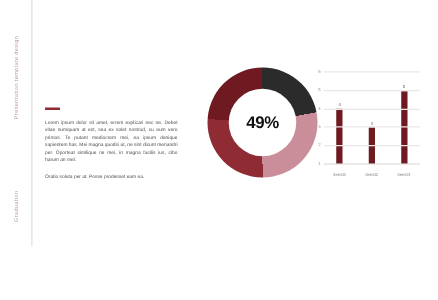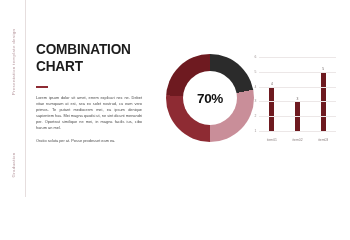--- a/index.html
+++ b/index.html
@@ -184,36 +184,32 @@
 </head>
 <body>
 
 <div class="slide">
 
   <div class="sidebar">
     <span class="vtext vtext-top">Presentation template design</span>
     <span class="vtext vtext-bottom">Graduation</span>
   </div>
 
-  <div class="headline">
-    <span class="line">COMBINATION</span>
-    <span class="line">CHART</span>
-  </div>
 
   <div class="rule"></div>
 
   <div class="body-copy">
     <p>Lorem ipsum dolor sit amet, errem explicari nec ne. Debet vitae numquam at est, sea ex solet nostrud, cu eum vero primos. Te putant mediocrem mei, ea ipsum denique sapientem has. Mei magna quodsi ut, ne sint dicunt menandri per. Oporteat similique ne mei, in magna facilis ius, cibo harum an mel.</p>
     <p>Oratio soluta per at. Posse prodesset eam ea.</p>
   </div>
 
   <div class="donut-wrap">
     <div class="donut" id="donut-ring" style="background: conic-gradient(rgb(43, 43, 43) 0deg, rgb(43, 43, 43) 79.2deg, rgb(201, 142, 153) 79.2deg, rgb(201, 142, 153) 180deg, rgb(142, 43, 51) 180deg, rgb(142, 43, 51) 273.6deg, rgb(110, 26, 32) 273.6deg, rgb(110, 26, 32) 360deg);"></div>
     <div class="donut-hole"></div>
-    <div class="donut-label">70%</div>
+    <div class="donut-label">49%</div>
   </div>
 
   <div class="bar-chart">
     <div class="plot" id="bar-plot">
       <div class="bars" id="bar-series">
           <div class="bar-col">
             <div class="bar-value">4</div>
             <div class="bar" style="background: rgb(110, 26, 32); height: 60%;"></div>
           </div>
           <div class="bar-col">

